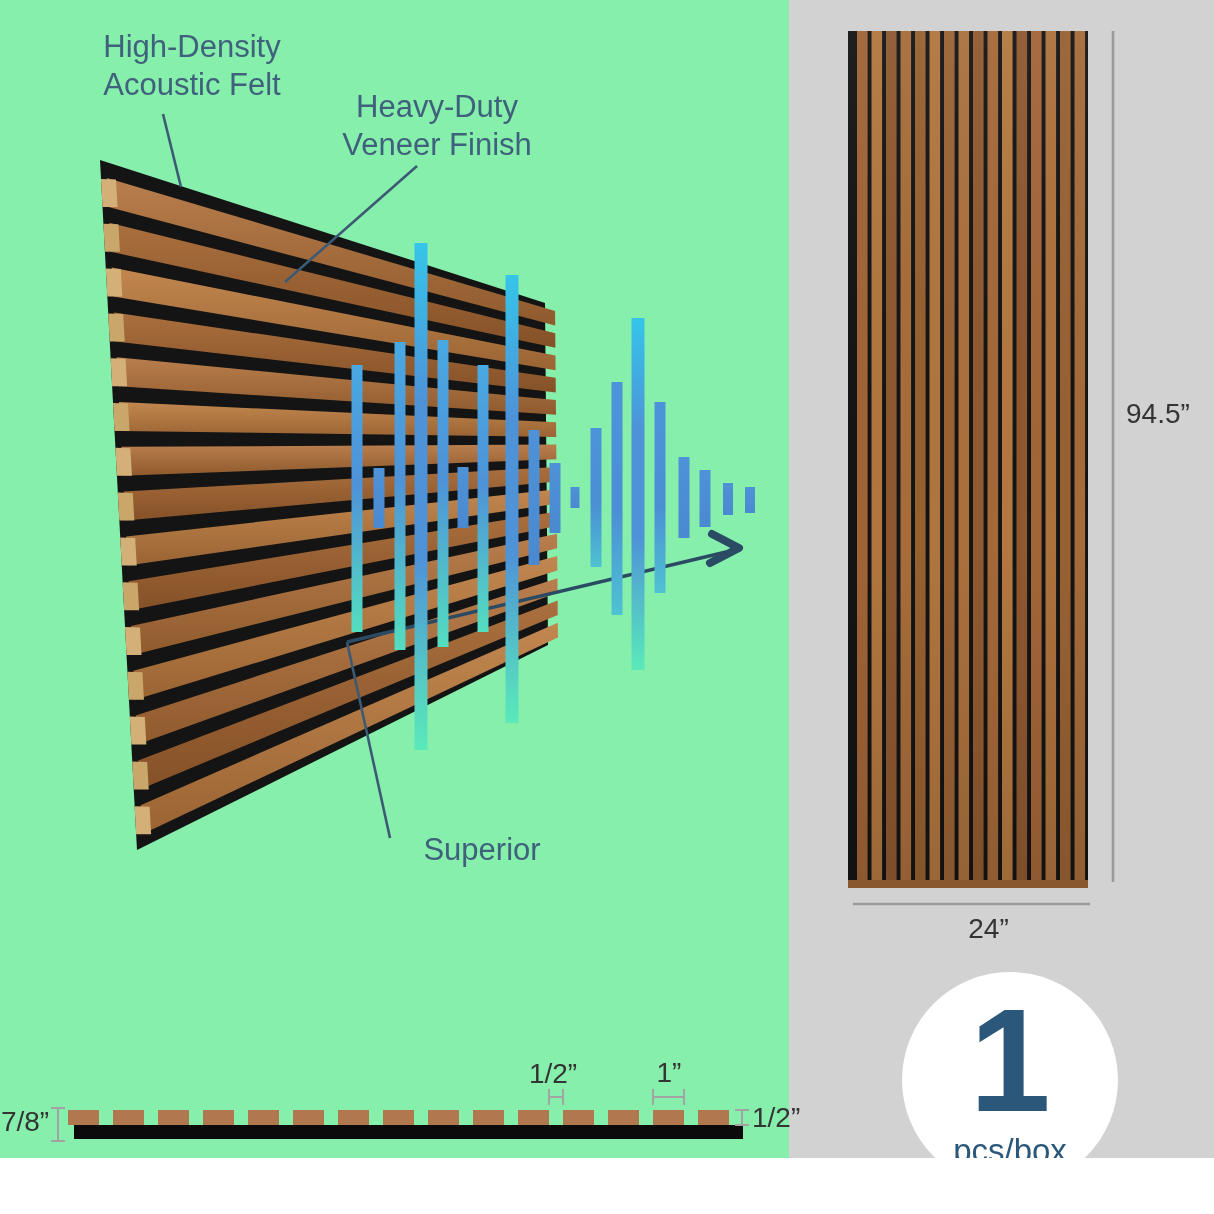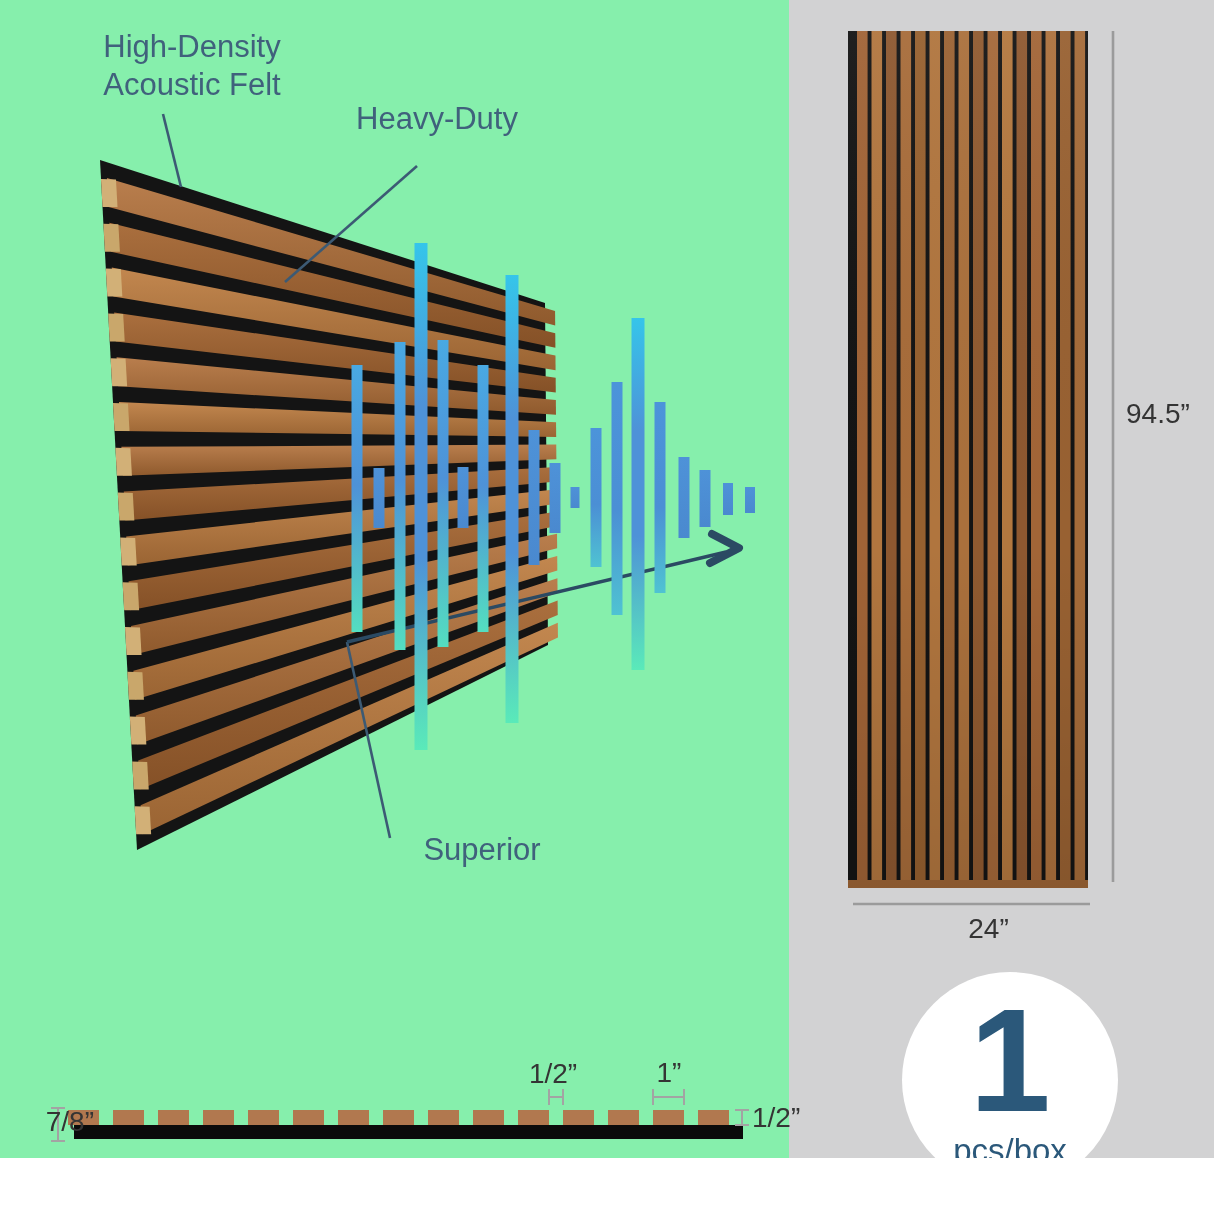--- a/index.html
+++ b/index.html
@@ -192,33 +192,34 @@
         <line x1="735" y1="1110" x2="749" y2="1110" stroke="#a3a3a3" stroke-width="2"></line>
         <line x1="735" y1="1125" x2="749" y2="1125" stroke="#a3a3a3" stroke-width="2"></line>
       </g>
     </svg>
 
   <div class="label" style="left:47px;top:28px;width:290px;">
     <span>High-Density</span><br>
     <span>Acoustic Felt</span>
   </div>
 
-  <div class="label" style="left:292px;top:100px;width:290px;">
+  <div class="label" style="left:292px;top:88px;width:290px;">
     <span>Heavy-Duty</span><br>
+    <span>Veneer Finish</span>
   </div>
 
   <div class="label" style="left:182px;top:831px;width:600px;">
     <span>Superior</span><br>
   </div>
 
   <div class="dim dim-big" style="left:1126px;top:402px;">94.5”</div>
 
   <div class="dim dim-big" style="left:946px;top:917px;width:85px;text-align:center;">24”</div>
 
-  <div class="dim" style="left:8px;top:1110px;width:50px;text-align:right;padding-left:36px;">7/8”</div>
+  <div class="dim" style="left:0;top:1110px;width:50px;text-align:center;">7/8”</div>
 
   <div class="dim" style="left:522px;top:1062px;width:62px;">1/2”</div>
 
   <div class="dim" style="left:645px;top:1061px;width:48px;">1”</div>
 
   <div class="dim" style="left:752px;top:1106px;">1/2”</div>
 
   <div class="badge">
     <div class="badge-count">1</div>
     <div class="badge-unit">pcs/box</div>

